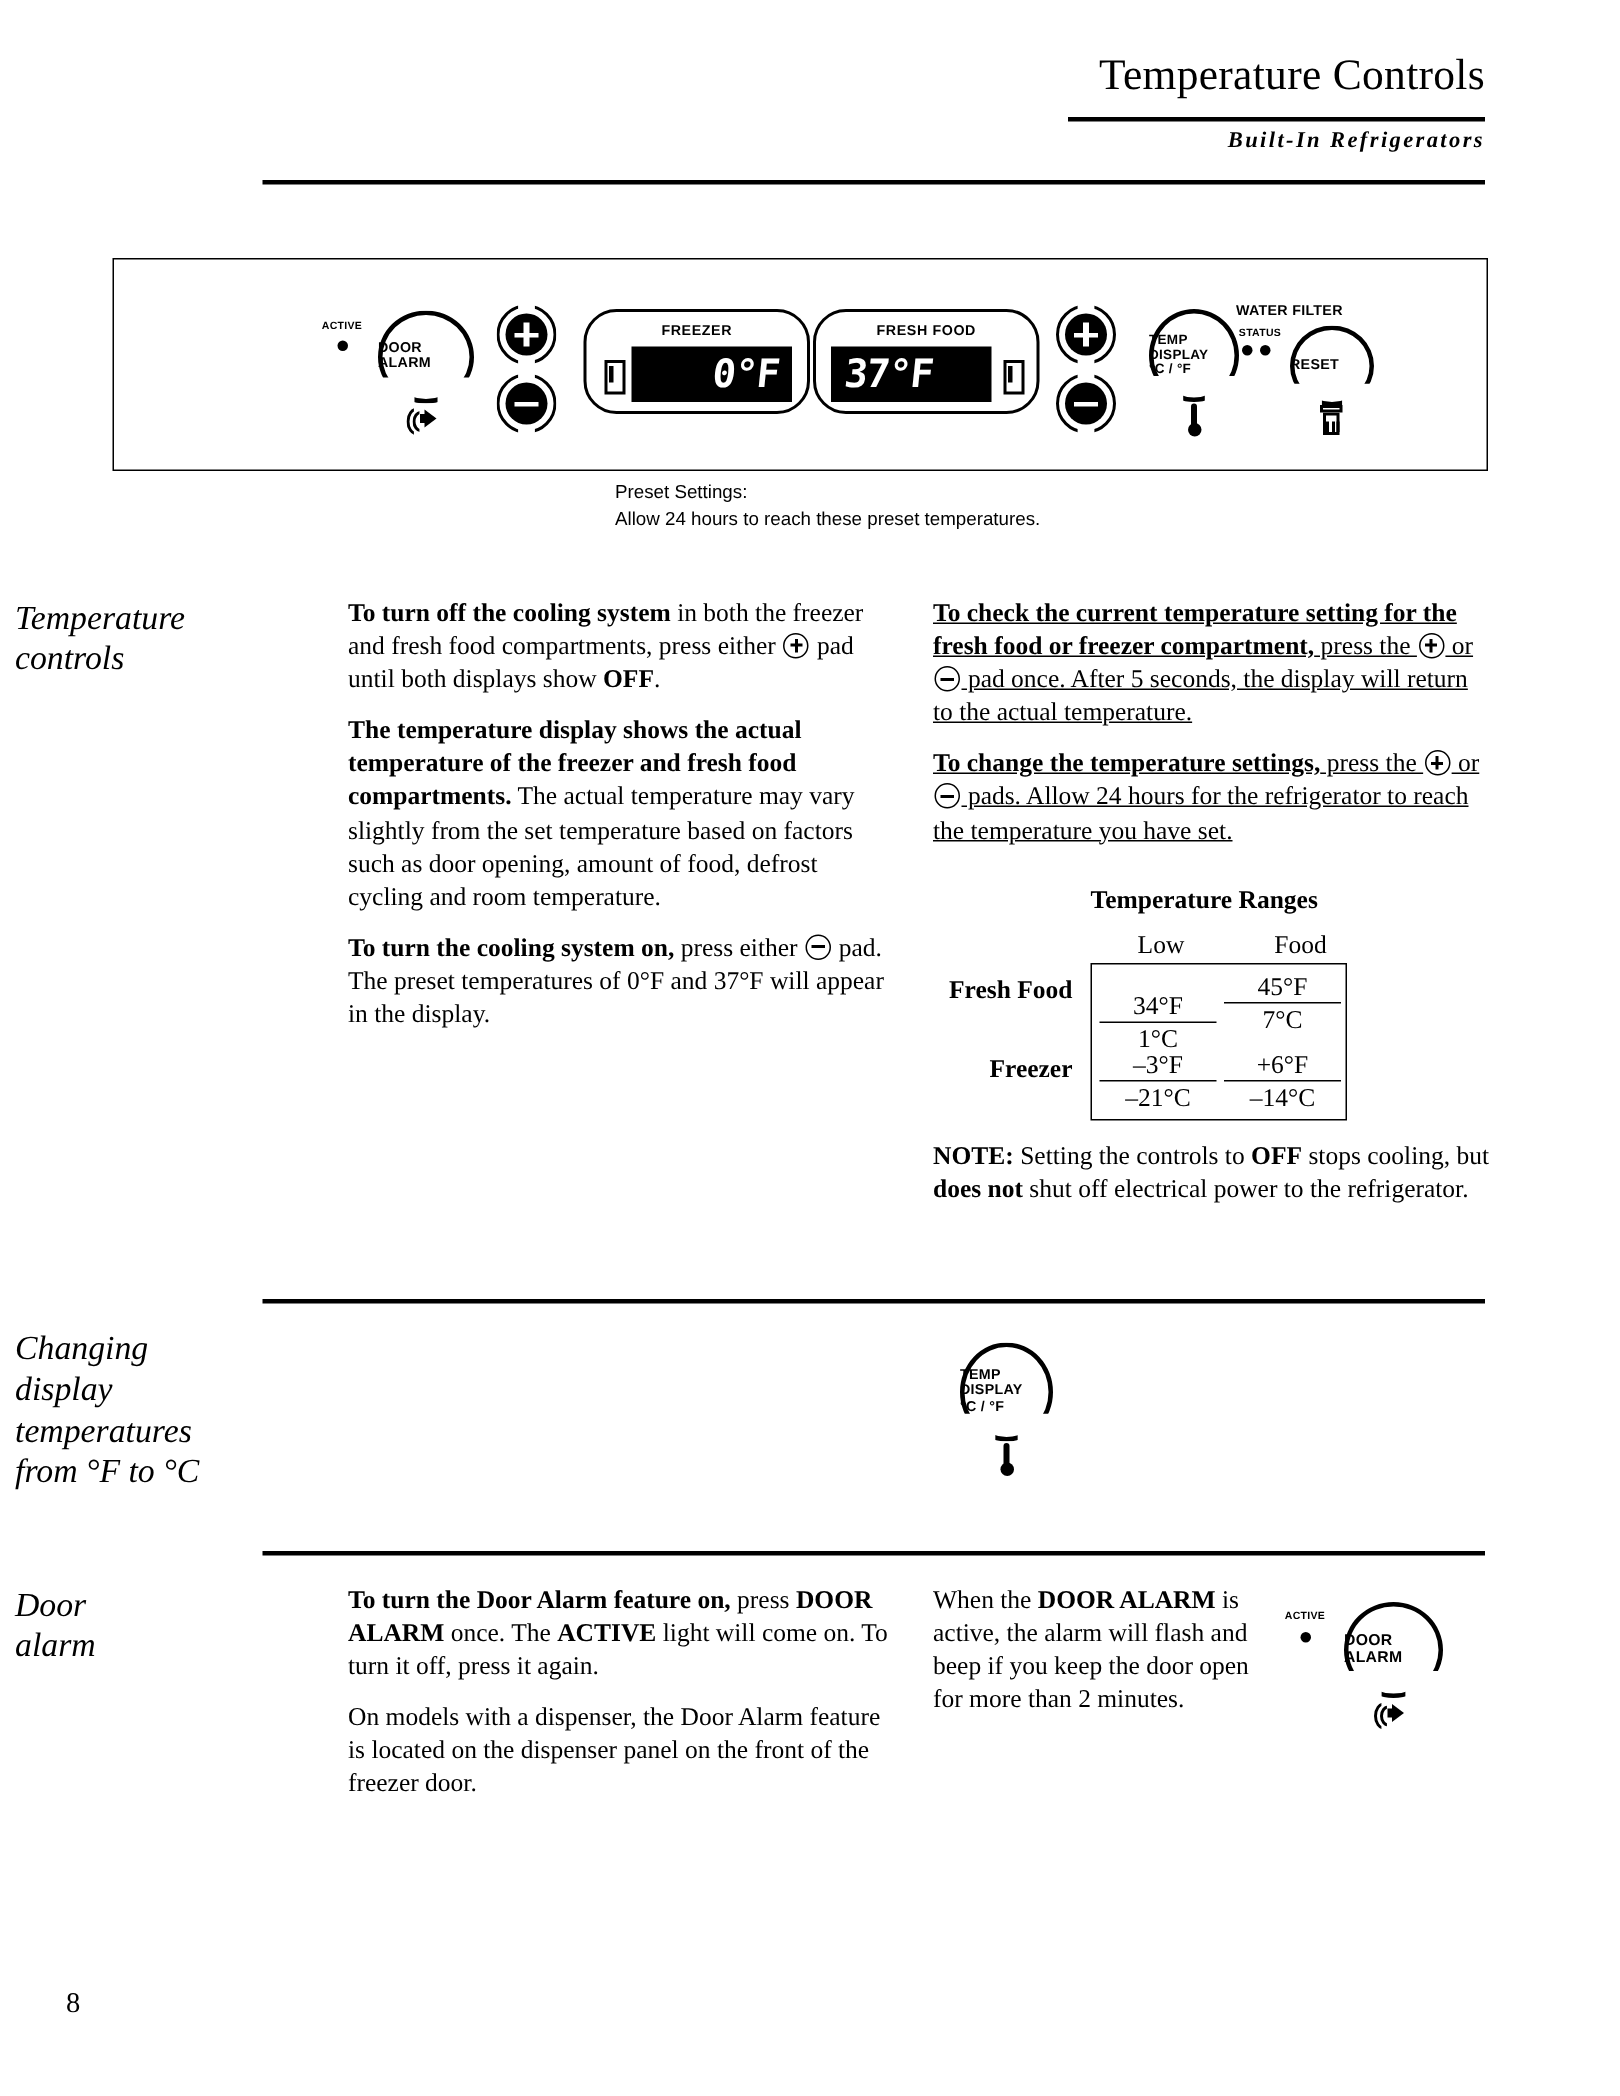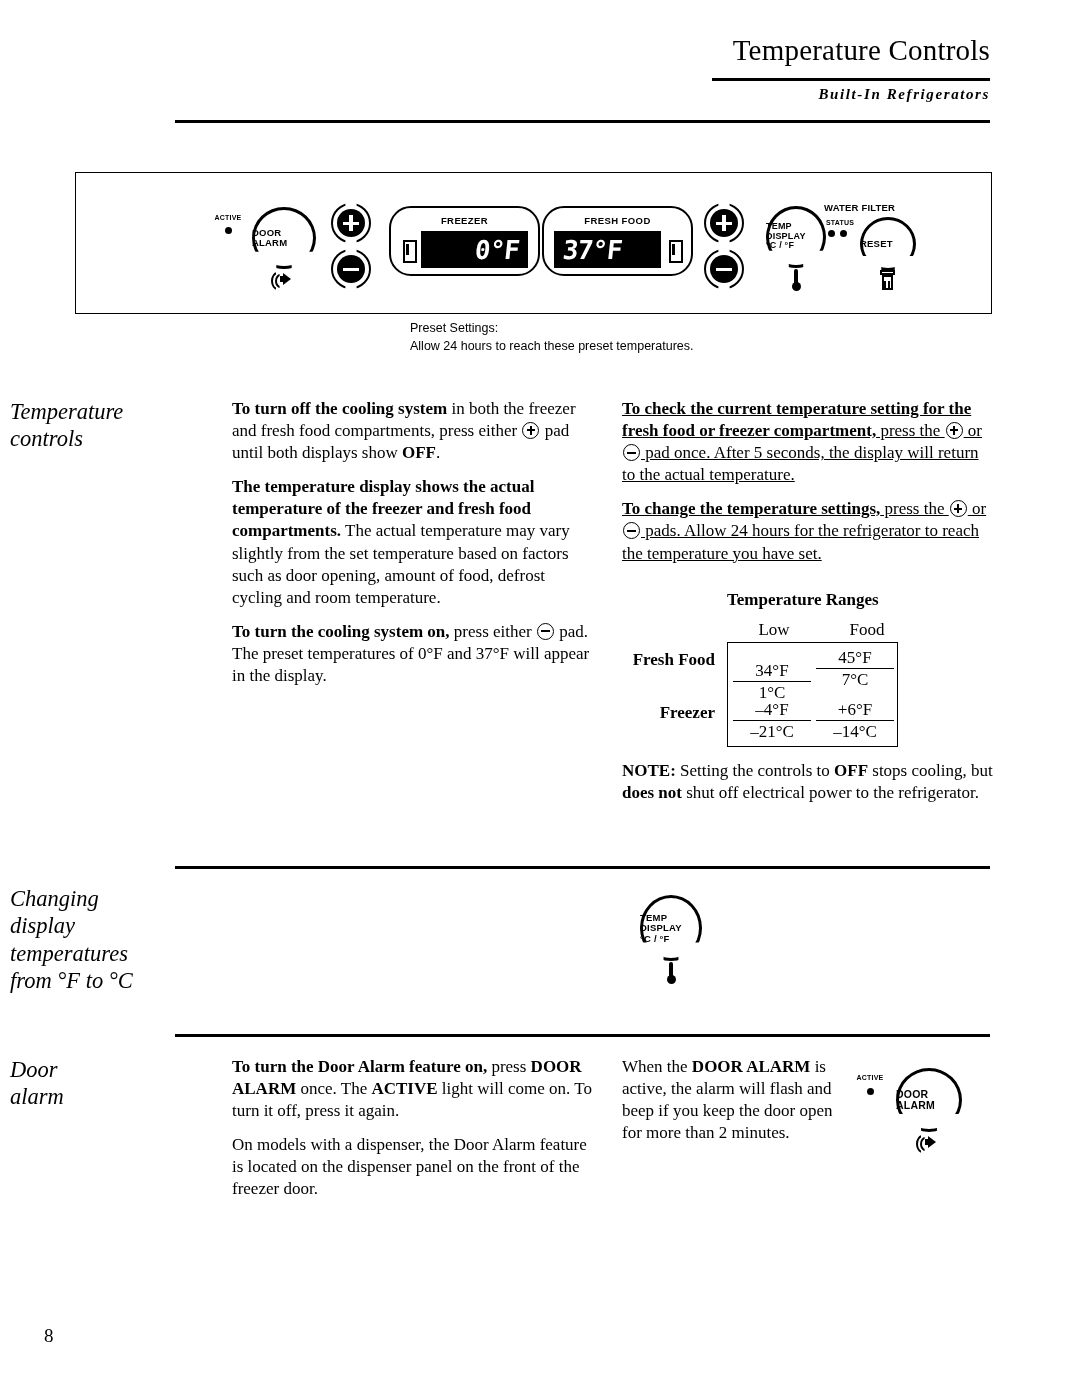--- a/index.html
+++ b/index.html
@@ -317,21 +317,21 @@
   <div class="tr-box" style="left:727px;top:642px;width:169px;height:103px;">
     <div class="tr-cell" style="left:5px;top:5px;margin-top:13px;">
       <span class="f">34°F</span>
       <span class="c">1°C</span>
     </div>
     <div class="tr-cell" style="left:88px;top:5px;">
       <span class="f">45°F</span>
       <span class="c">7°C</span>
     </div>
     <div class="tr-cell" style="left:5px;top:57px;">
-      <span class="f">–4°F</span>
+      <span class="f">–3°F</span>
       <span class="c">–21°C</span>
     </div>
     <div class="tr-cell" style="left:88px;top:57px;">
       <span class="f">+6°F</span>
       <span class="c">–14°C</span>
     </div>
   </div>
 
   <div class="col" style="left:622px;top:760px;width:372px;">
     <p><b>NOTE:</b><span> Setting the controls to </span><b>OFF</b><span> stops cooling, but </span><b>does not</b><span> shut off electrical power to the refrigerator.</span></p>

